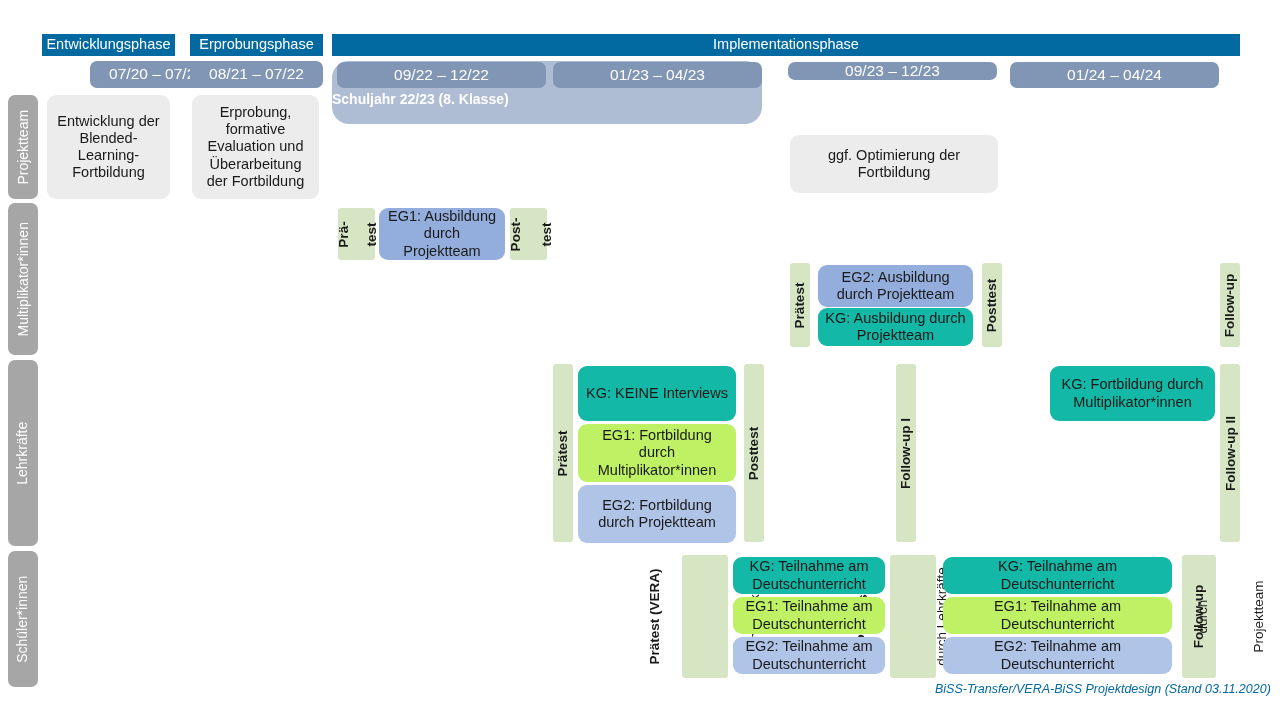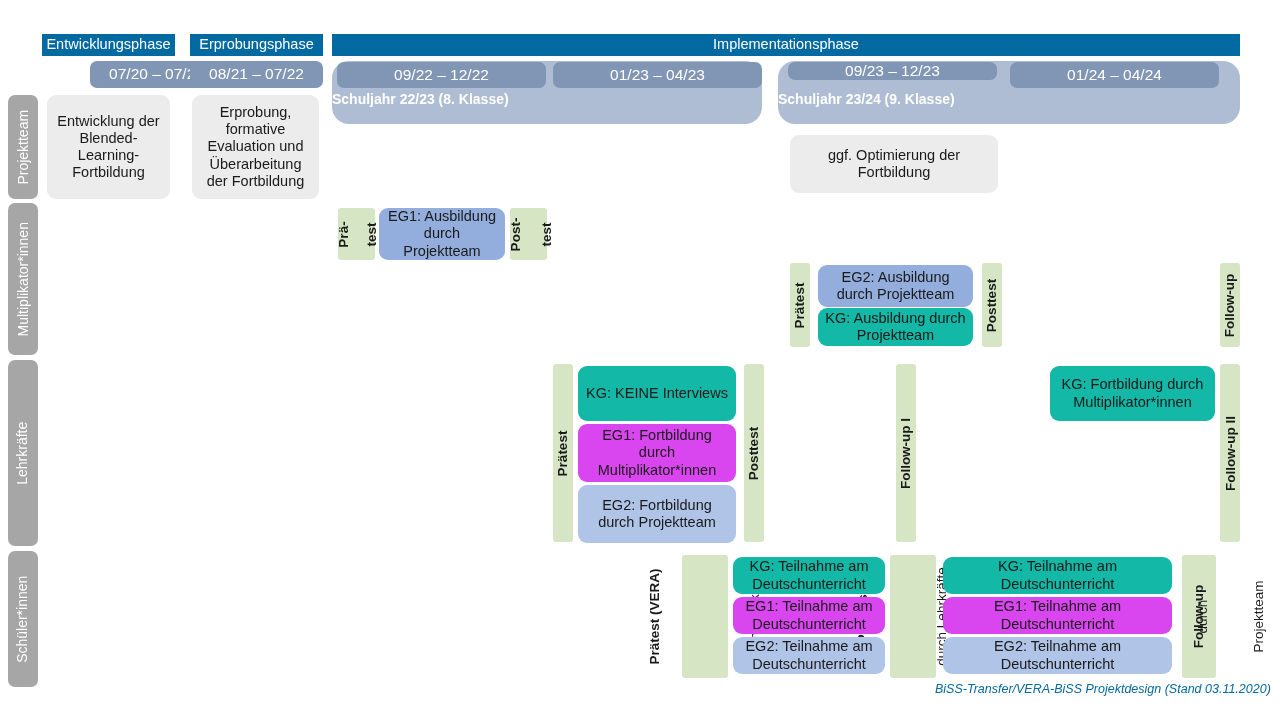--- a/index.html
+++ b/index.html
@@ -37,21 +37,21 @@
   }
   .rowlabel span{
     display:block;
     transform:rotate(-90deg);
     white-space:nowrap;
   }
 
   
   .grey{background:#14b8a6;color:#1a1a1a;border-radius:9px;font-size:14.5px;}
   .greylight{background:#ececec;color:#1a1a1a;border-radius:9px;font-size:14.5px;}
-  .blue-dark{background:#d946ef;color:#1a1a1a;border-radius:9px;font-size:14.5px;}
+  .blue-dark{background:#bef264;color:#1a1a1a;border-radius:9px;font-size:14.5px;}
   .blue-mid{background:#93aedd;color:#1a1a1a;border-radius:9px;font-size:14.5px;}
   .blue-light{background:#b0c4e8;color:#1a1a1a;border-radius:9px;font-size:14.5px;}
 
   
   .green{background:#d6e5c4;color:#1a1a1a;border-radius:3px;font-size:14px;}
 
   .vstack{position:absolute;box-sizing:border-box;display:flex;
           align-items:center;justify-content:center;gap:0px;}
   .vcol{display:flex;flex-direction:row;align-items:center;justify-content:center;height:100%;}
   .vline{
@@ -82,23 +82,20 @@
   <div class="box phase" style="left:190px;top:34px;width:133px;height:22px;">
     <span>Erprobungsphase</span>
   </div>
   <div class="box phase" style="left:332px;top:34px;width:908px;height:22px;">
     <span>Implementationsphase</span>
   </div>
 
   <div class="box schuljahr" style="left:332px;top:61px;width:430px;height:63px;">
     <span>Schuljahr 22/23 (8. Klasse)</span>
   </div>
-  <div class="box schuljahr" style="left:778px;top:61px;width:462px;height:63px;">
-    <span>Schuljahr 23/24 (9. Klasse)</span>
-  </div>
 
   <div class="box datepill" style="left:42px;top:61px;width:133px;height:27px;margin-left:48px;">
     <span>07/20 – 07/21</span>
   </div>
   <div class="box datepill" style="left:190px;top:61px;width:133px;height:27px;">
     <span>08/21 – 07/22</span>
   </div>
   <div class="box datepill" style="left:337px;top:62px;width:209px;height:26px;">
     <span>09/22 – 12/22</span>
   </div>

